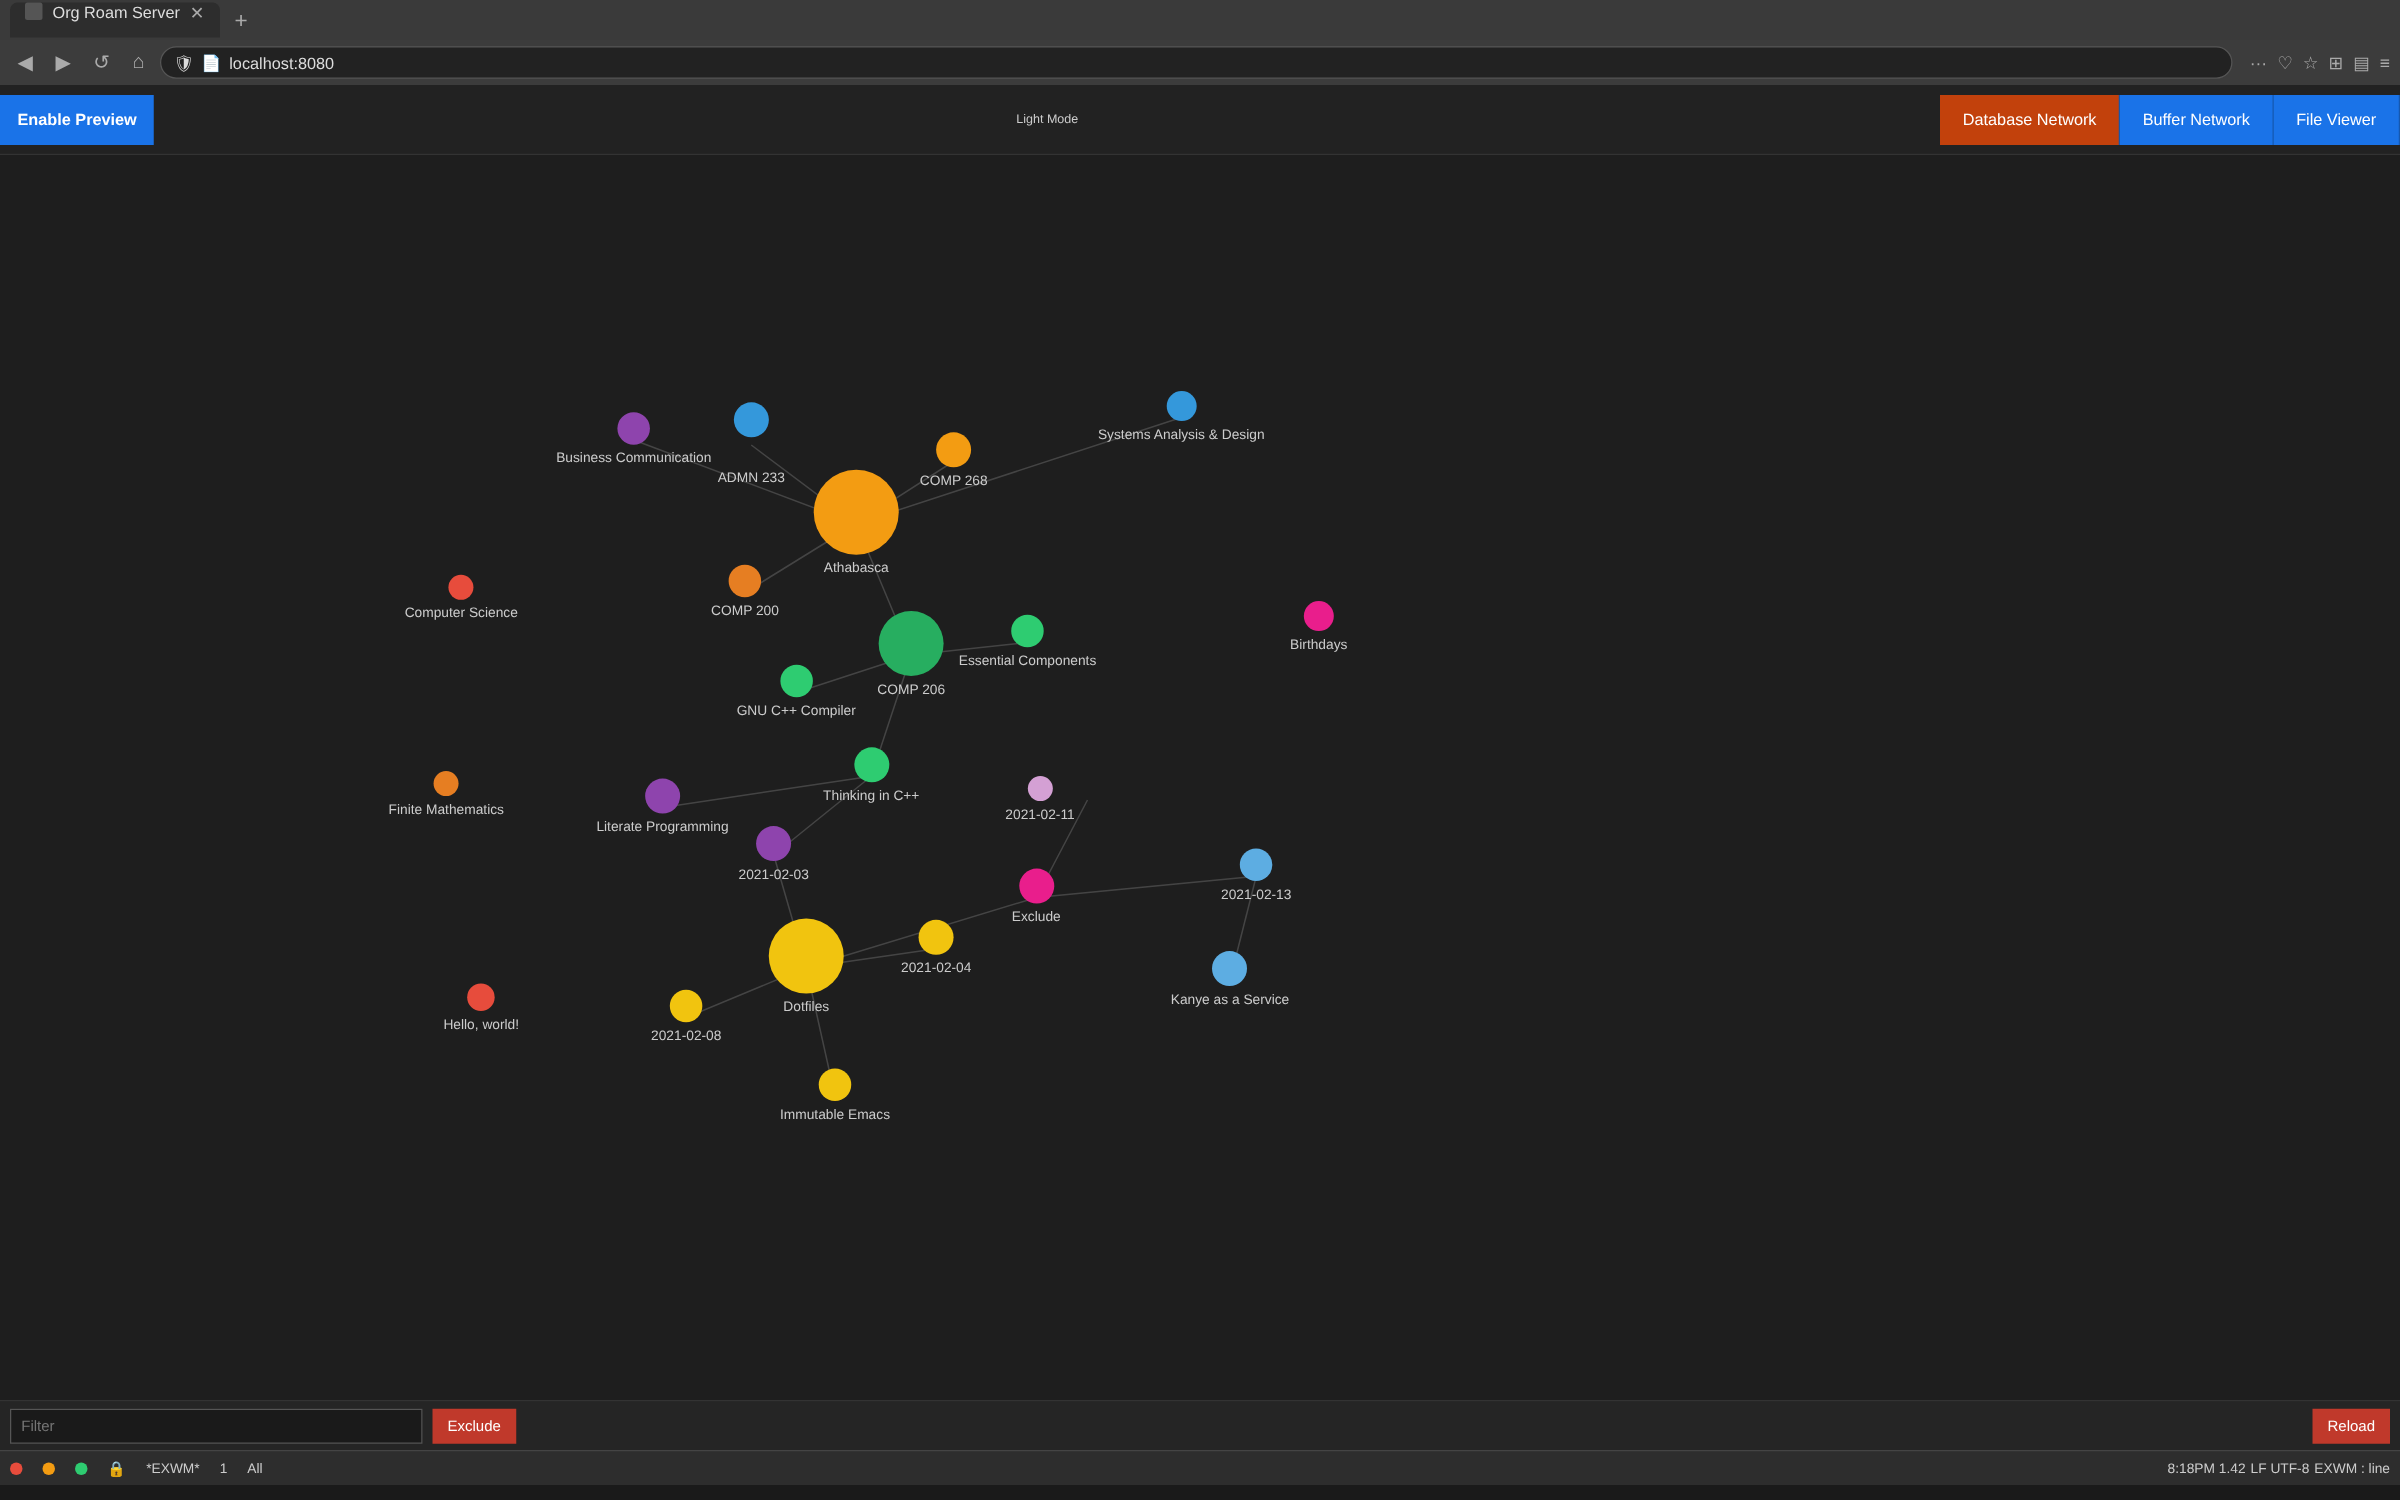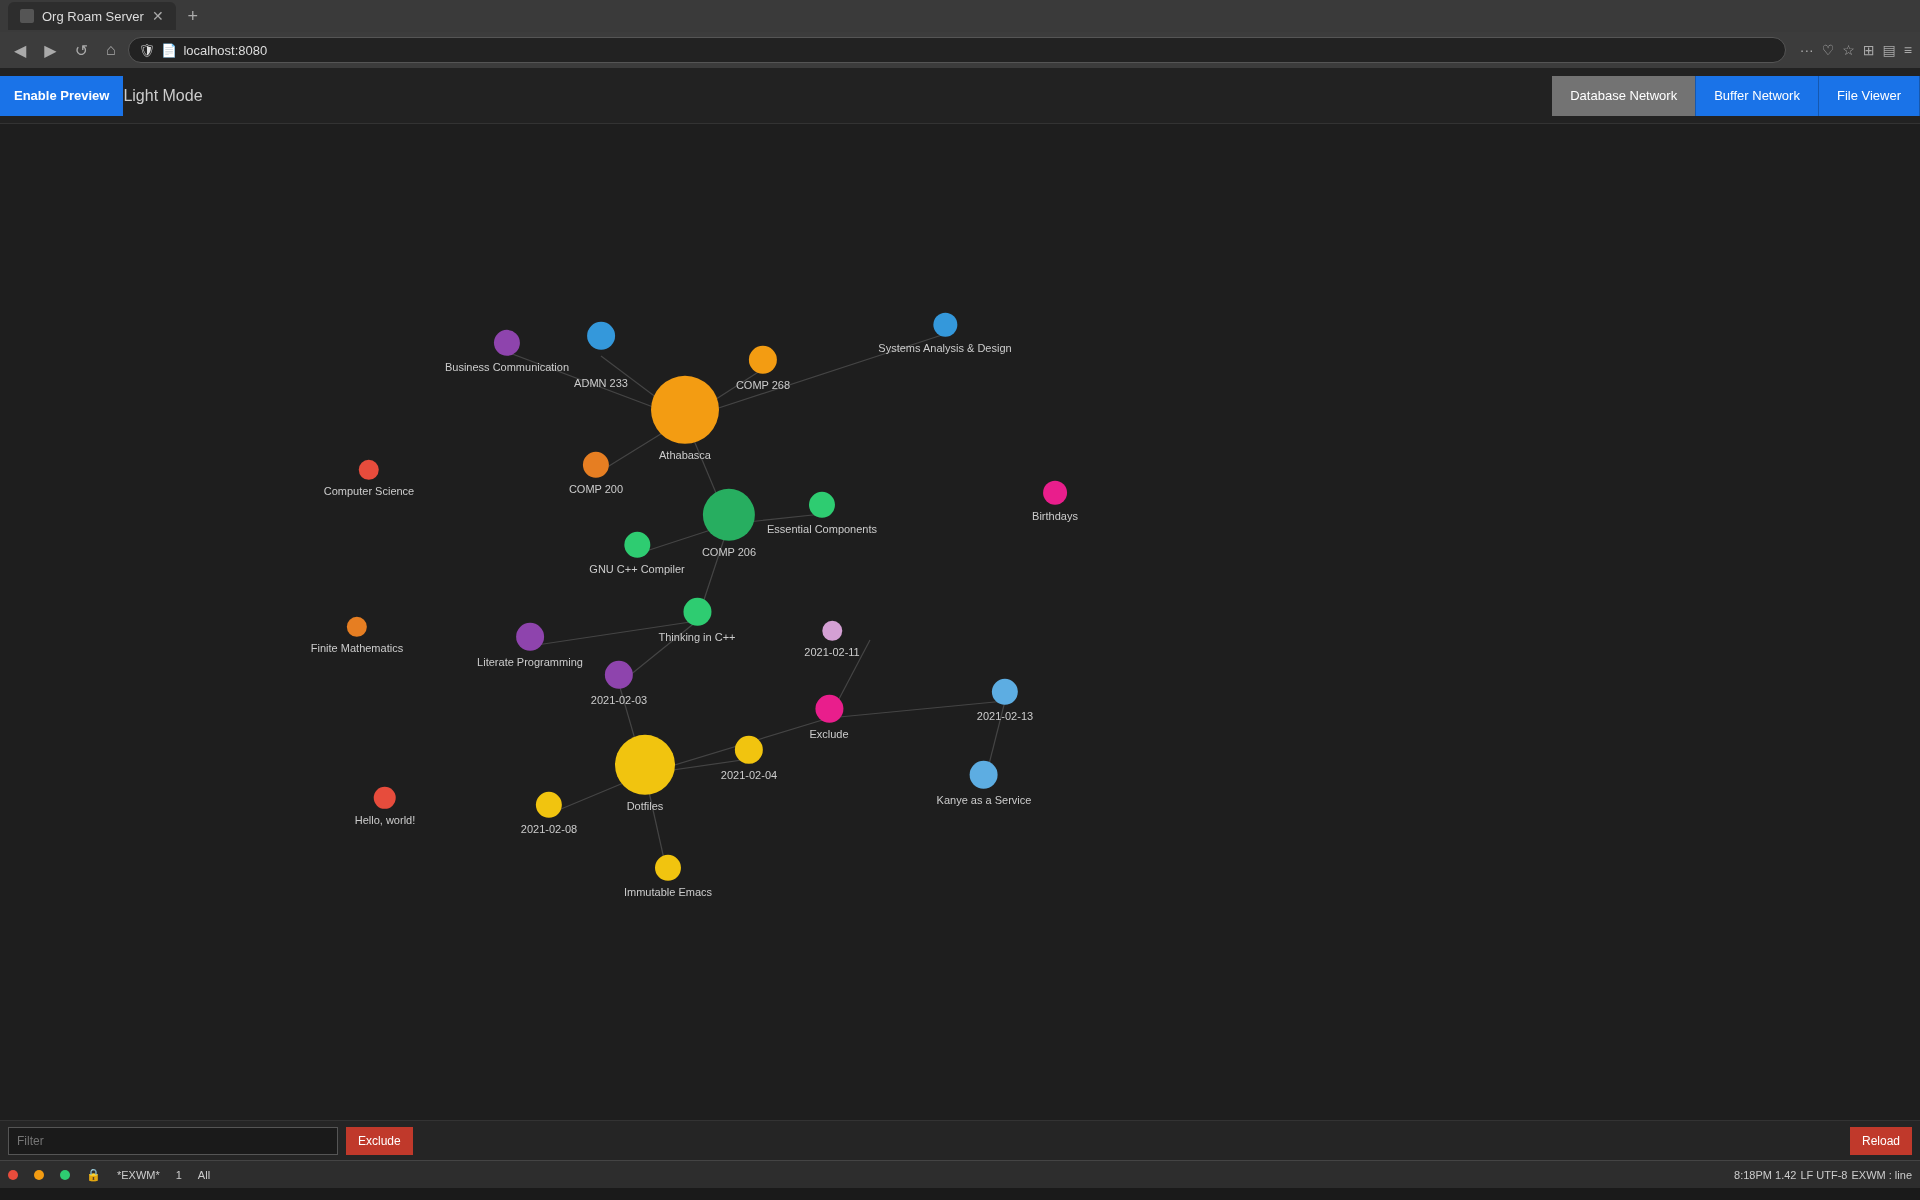--- a/index.html
+++ b/index.html
@@ -1,38 +1,38 @@
 <!DOCTYPE html>
 <html><head>
   <meta charset="utf-8">
   <style>
     * { margin: 0; padding: 0; box-sizing: border-box; }
     body { background: #1a1a1a; color: #ccc; font-family: Arial, sans-serif; font-size: 12px; width: 1920px; height: 1200px; overflow: hidden; }
 
     
     .browser-frame { background: #2d2d2d; width: 100%; }
     .tab-bar { background: #3a3a3a; height: 32px; display: flex; align-items: center; padding: 0 8px; gap: 4px; }
-    .tab { background: #2d2d2d; border-radius: 6px 6px 0 0; padding: 0 12px; height: 28px; display: flex; align-items: center; gap: 8px; color: #ddd; font-size: 13px; min-width: 160px; }
+    .tab { background: #2d2d2d; border-radius: 6px 6px 0 0; padding: 0 12px; height: 28px; display: flex; gap: 8px; color: #ddd; font-size: 13px; min-width: 160px; }
     .tab-favicon { width: 14px; height: 14px; background: #555; border-radius: 2px; }
     .tab-close { margin-left: auto; color: #aaa; cursor: pointer; font-size: 14px; }
     .tab-new { background: transparent; color: #aaa; font-size: 18px; padding: 0 8px; cursor: pointer; }
     .nav-bar { background: #3c3c3c; height: 36px; display: flex; align-items: center; padding: 0 8px; gap: 6px; }
     .nav-btn { background: transparent; border: none; color: #aaa; font-size: 16px; cursor: pointer; padding: 4px 6px; border-radius: 4px; }
     .address-bar { flex: 1; background: #222; border: 1px solid #555; border-radius: 20px; height: 26px; display: flex; align-items: center; padding: 0 10px; gap: 6px; color: #ddd; font-size: 13px; }
     .address-bar span { color: #ddd; }
     .nav-icons { display: flex; align-items: center; gap: 8px; color: #aaa; margin-left: 8px; }
     .nav-icon { cursor: pointer; font-size: 14px; }
 
     
     .app-toolbar { background: #222; height: 56px; display: flex; align-items: center; padding: 0; border-bottom: 1px solid #333; }
     .btn-enable-preview { background: #1a73e8; color: white; border: none; padding: 8px 14px; cursor: pointer; height: 40px; font-size: 13px; font-weight: bold; }
-    .toolbar-center { flex: 1; display: flex; align-items: center; color: #ccc; font-size: 16px; }
+    .toolbar-center { flex: 1; display: flex; justify-content: center; align-items: center; color: #ccc; font-size: 10px; }
     .toolbar-right { display: flex; height: 40px; }
     .btn-nav { background: #1a73e8; color: white; border: none; padding: 0 18px; cursor: pointer; font-size: 13px; border-right: 1px solid #1558b0; }
-    .btn-nav.active { background: #737373; }
+    .btn-nav.active { background: #c2410c; }
 
     
     .main-area { background: #1e1e1e; position: relative; overflow: hidden; }
 
     
     .node { position: absolute; transform: translate(-50%, -50%); display: flex; flex-direction: column; align-items: center; gap: 4px; cursor: pointer; }
     .node-circle { border-radius: 50%; }
     .node-label { color: #ccc; font-size: 11px; text-align: center; white-space: nowrap; line-height: 1.3; }
 
     

